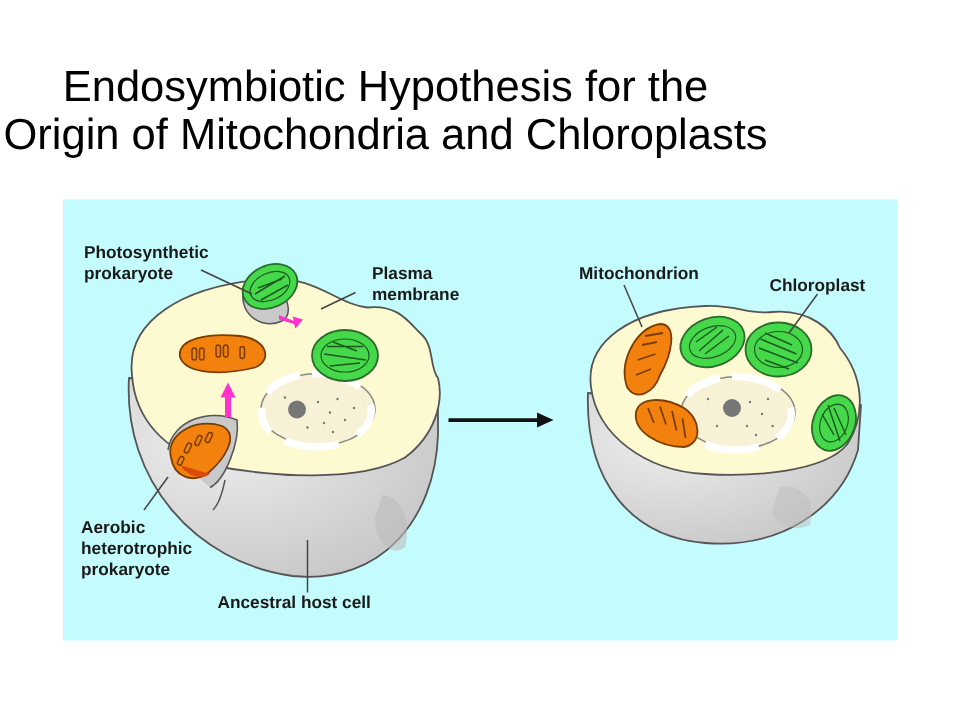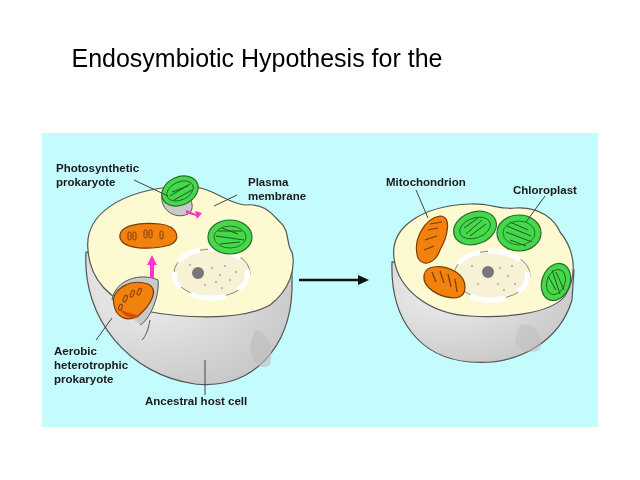--- a/index.html
+++ b/index.html
@@ -1,26 +1,27 @@
 <!DOCTYPE html>
 <html><head>
 <meta charset="utf-8">
 <style>
   html, body { margin: 0; padding: 0; background: #ffffff; }
   body { width: 640px; height: 480px; position: relative; overflow: hidden; font-family: "Liberation Sans", sans-serif; }
-  .title { position: absolute; left: 0; top: 42px; width: 514px; text-align: center; font-size: 25px; line-height: 32px; color: #000; }
+  .title { position: absolute; left: 0; top: 42px; width: 514px; text-align: center; font-size: 29px; line-height: 32px; color: #000; }
   .panel { position: absolute; left: 42px; top: 133px; width: 556px; height: 294px; background: #c4fbfd; }
   svg.diagram { position: absolute; left: 0; top: 0; }
   .lbl { font-family: "Liberation Sans", sans-serif; font-weight: bold; font-size: 11.5px; fill: #1a1a1a; }
 </style>
 </head>
 <body>
 
 <div class="title">
   <div>Endosymbiotic Hypothesis for the</div>
+  <div>Origin of Mitochondria and Chloroplasts</div>
 </div>
 
 <div class="panel"></div>
 
 <svg class="diagram" width="640" height="480" viewBox="0 0 640 480">
   <defs>
     <radialGradient id="shellL" cx="0.3" cy="0.3" r="0.9">
       <stop offset="0" stop-color="#eeeeee"></stop>
       <stop offset="1" stop-color="#c2c2c2"></stop>
     </radialGradient>

